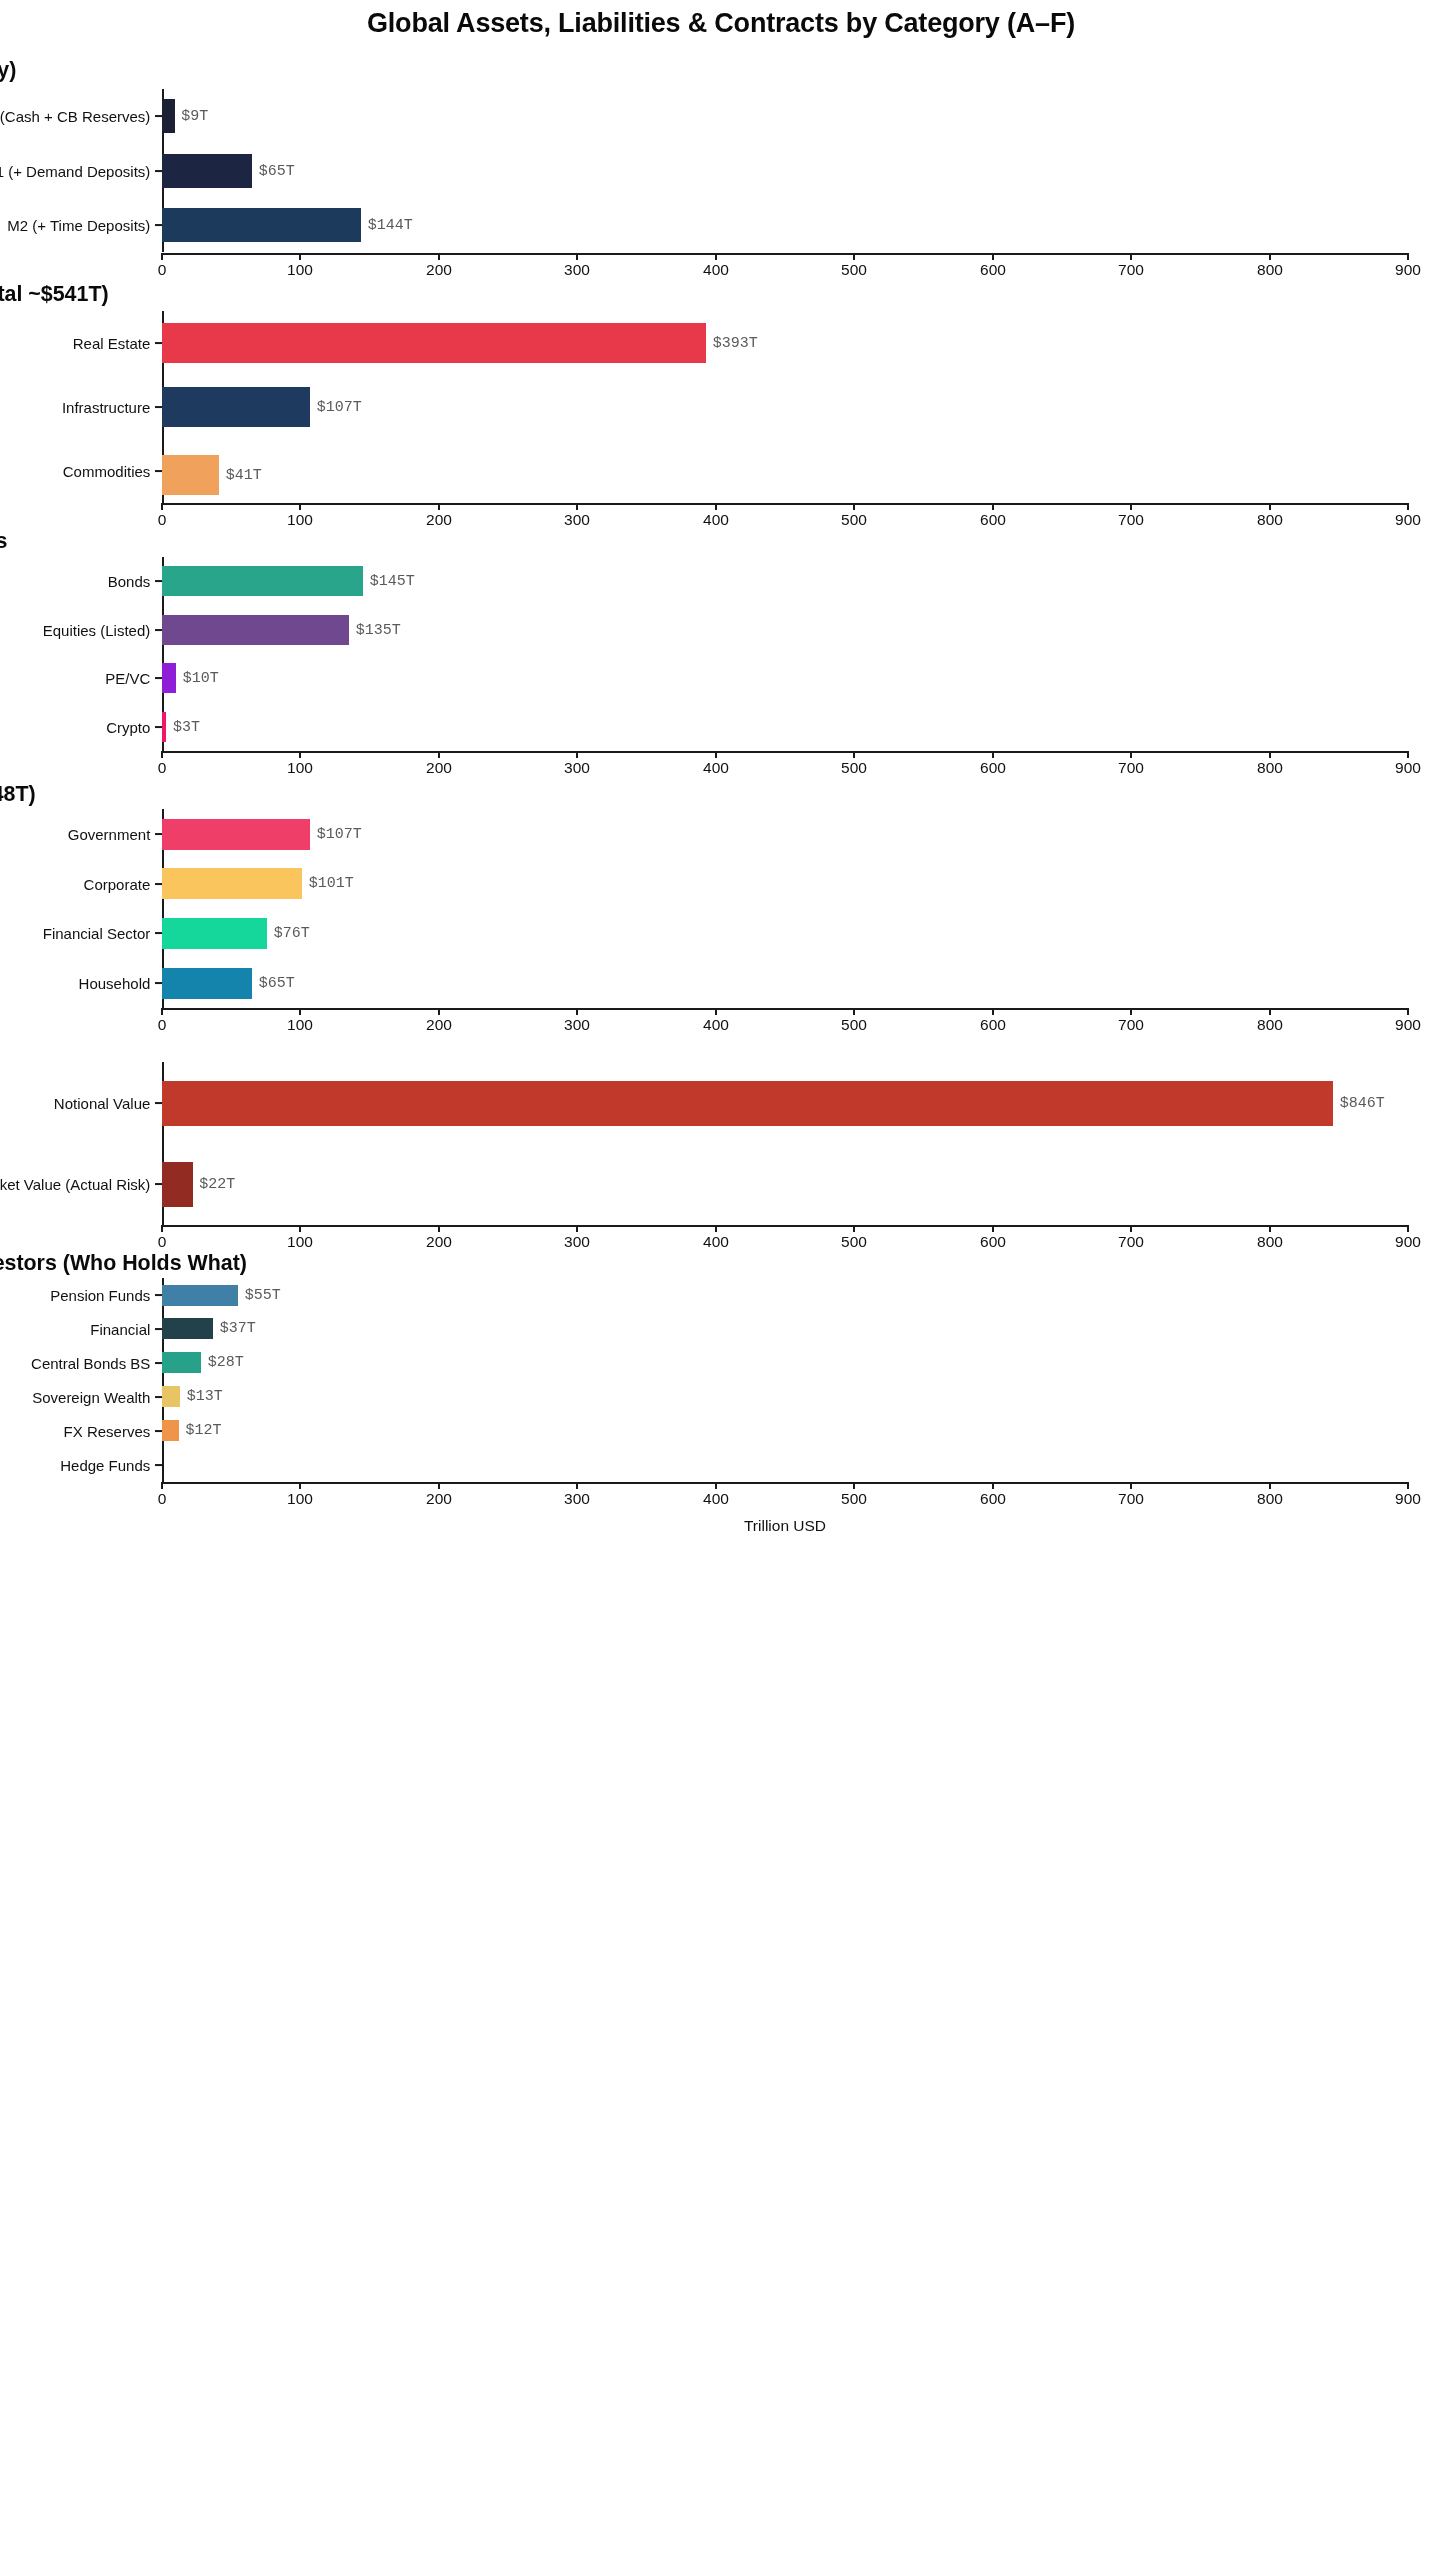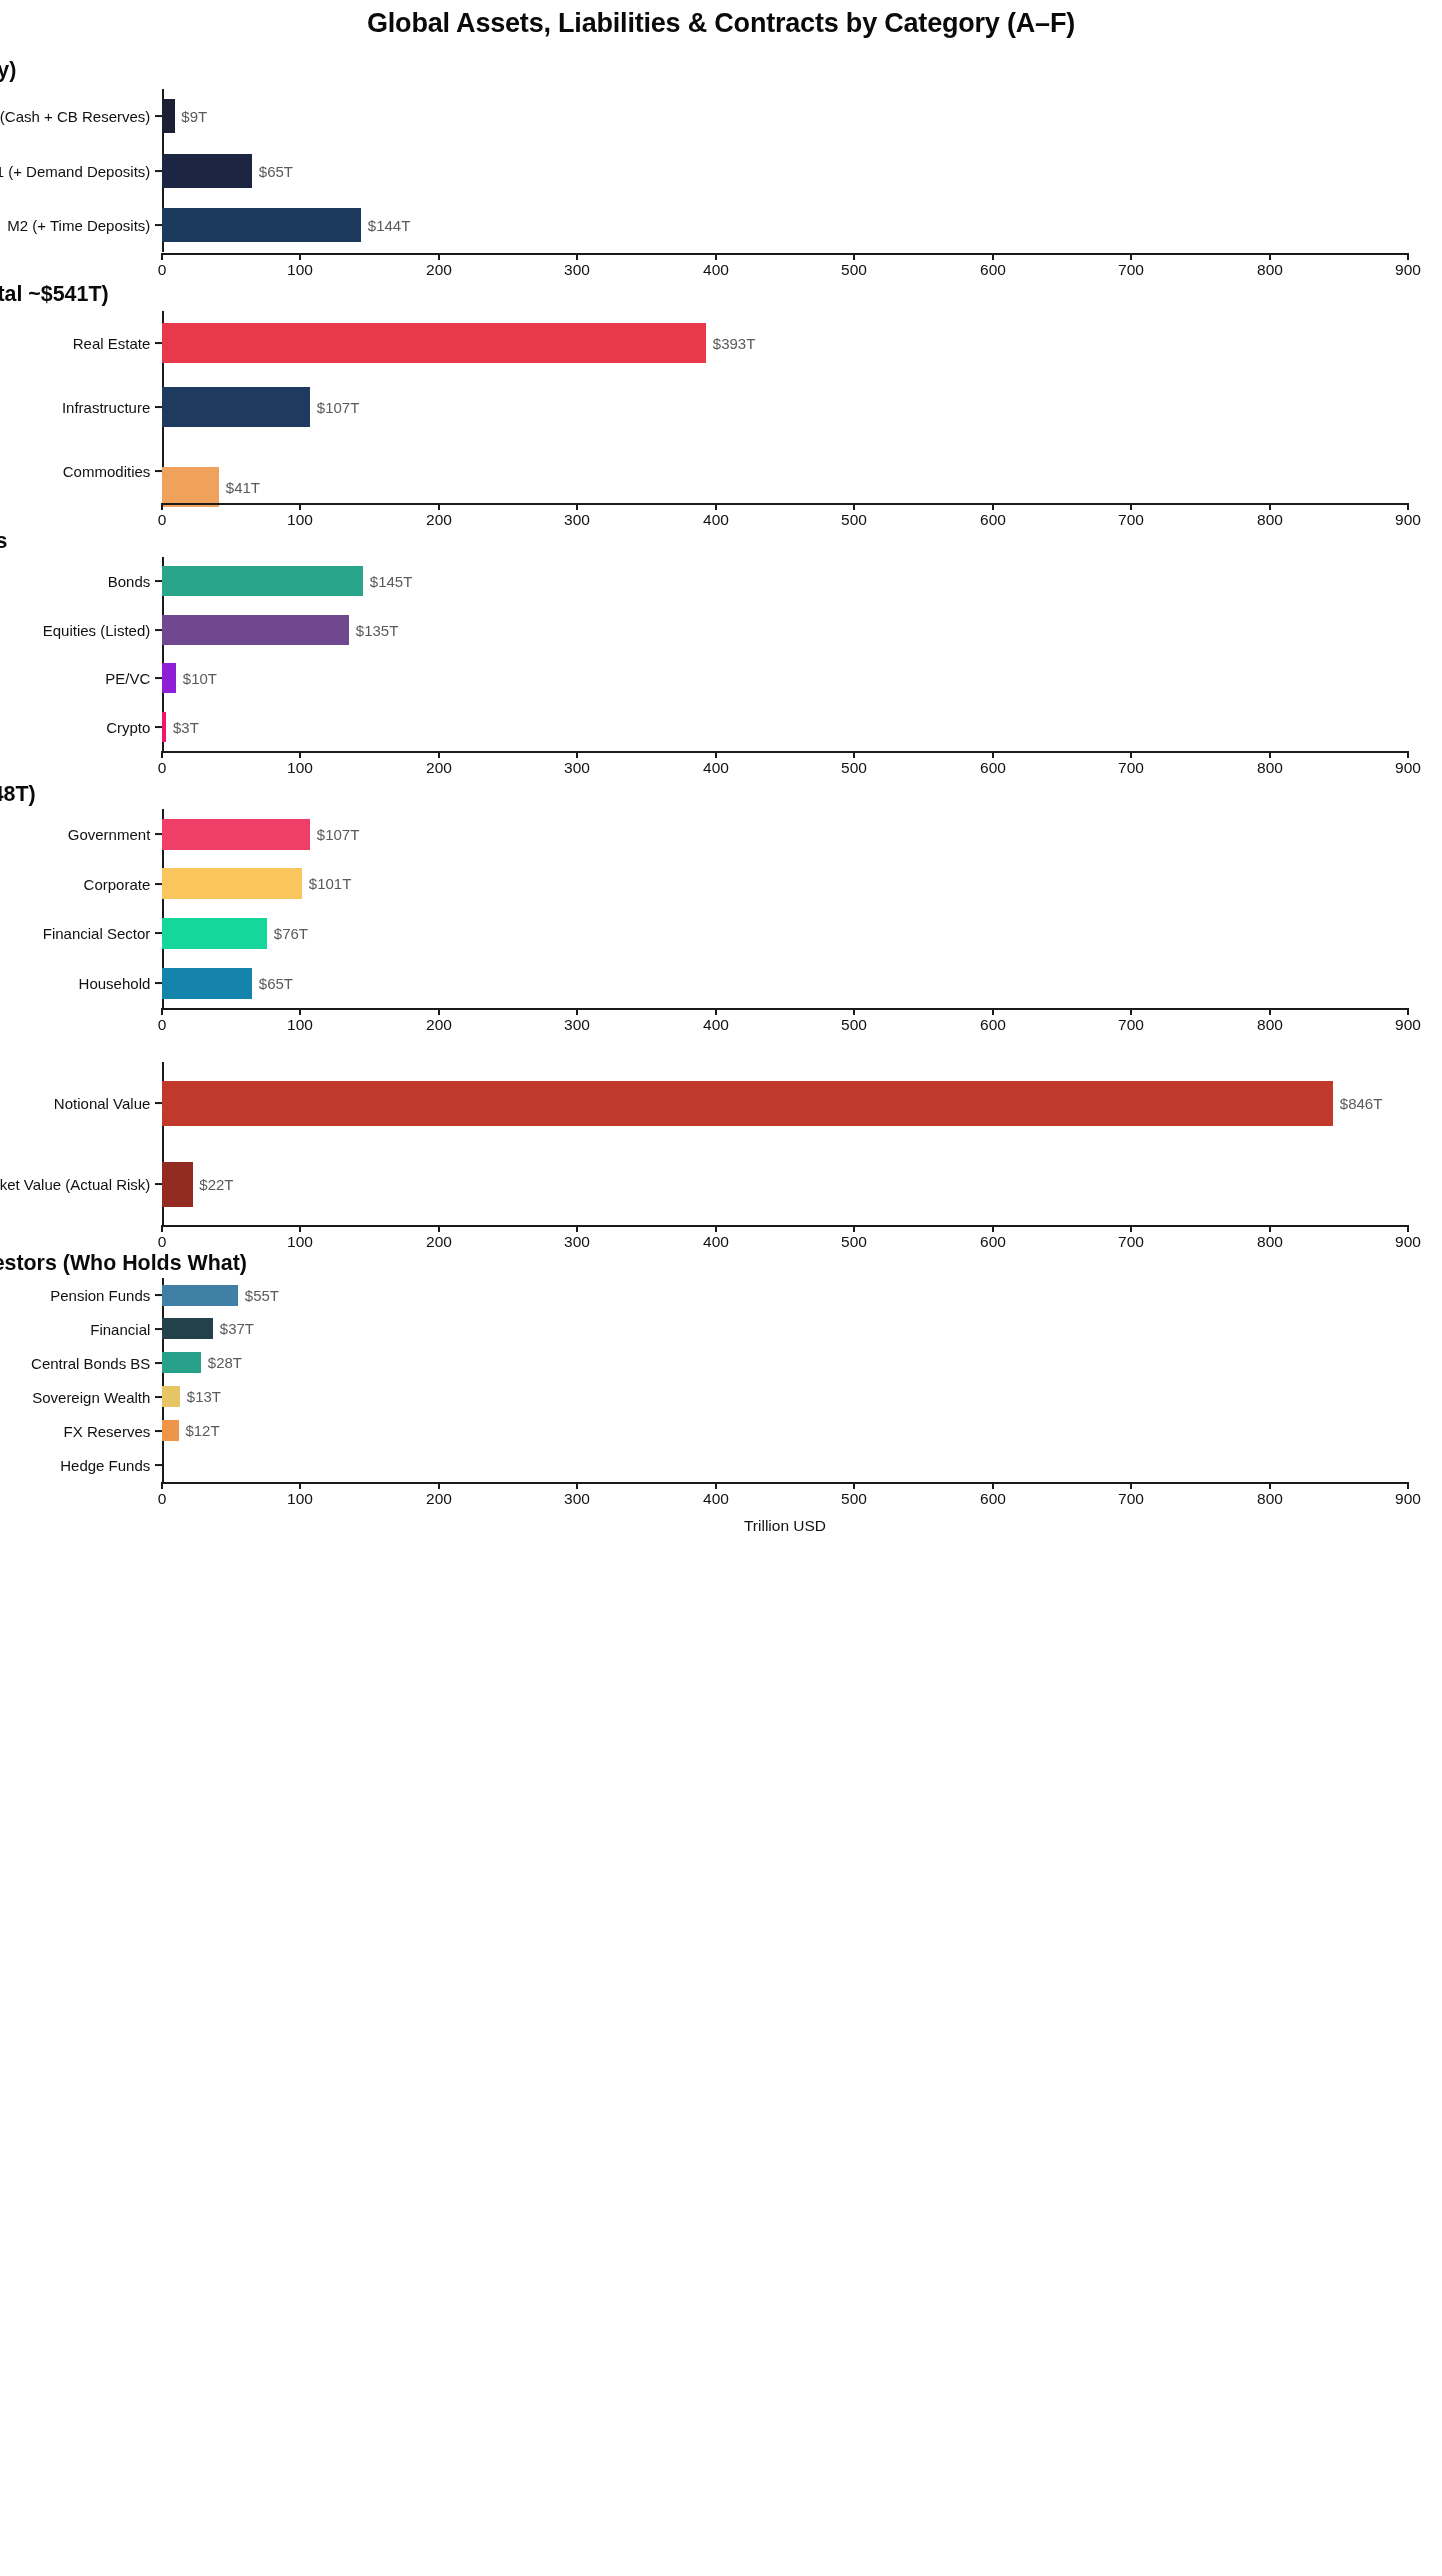--- a/index.html
+++ b/index.html
@@ -67,20 +67,21 @@
     width: 2.1px;
     background: #1a1a1a;
   }
 
   .bar-row {
     position: absolute;
     left: 0;
     right: 0;
     display: flex;
     align-items: center;
+    font-family: Liberation Mono, monospace;
   }
   .bar {
     height: 100%;
     flex: none;
   }
   .bar-label {
     font-size: 15px;
     color: #5a5a5a;
     margin-left: 6.8px;
     white-space: nowrap;
@@ -199,21 +200,21 @@
             <span class="bar-label">$393T</span>
           </div>
           <div class="ytick-mark" style="top: 32px;"></div>
           <div class="ytick-label" style="top: 32px; right: auto; left: -11.7px; transform: translate(-100%, -50%);">Real Estate</div>
           <div class="bar-row" style="top: 76px; height: 40px;">
             <div class="bar" style="width: 148px; background: rgb(31, 58, 95);"></div>
             <span class="bar-label">$107T</span>
           </div>
           <div class="ytick-mark" style="top: 96px;"></div>
           <div class="ytick-label" style="top: 96px; right: auto; left: -11.7px; transform: translate(-100%, -50%);">Infrastructure</div>
-          <div class="bar-row" style="top: 156px; height: 40px; text-align: right;">
+          <div class="bar-row" style="top: 144px; height: 40px; text-align: right;">
             <div class="bar" style="width: 57px; background: rgb(240, 161, 92);"></div>
             <span class="bar-label">$41T</span>
           </div>
           <div class="ytick-mark" style="top: 160px;"></div>
           <div class="ytick-label" style="top: 160px; right: auto; left: -11.7px; transform: translate(-100%, -50%);">Commodities</div>
         </div>
         <div class="xaxis" style="top: 503px;">
           <div style="position: absolute; left: 0px; right: 0px; top: 0px; height: 2.1px; background: rgb(26, 26, 26);"></div>
           <div class="xtick" style="left: 0px;"></div>
           <div class="xtick-label" style="left: 0px;">0</div>

